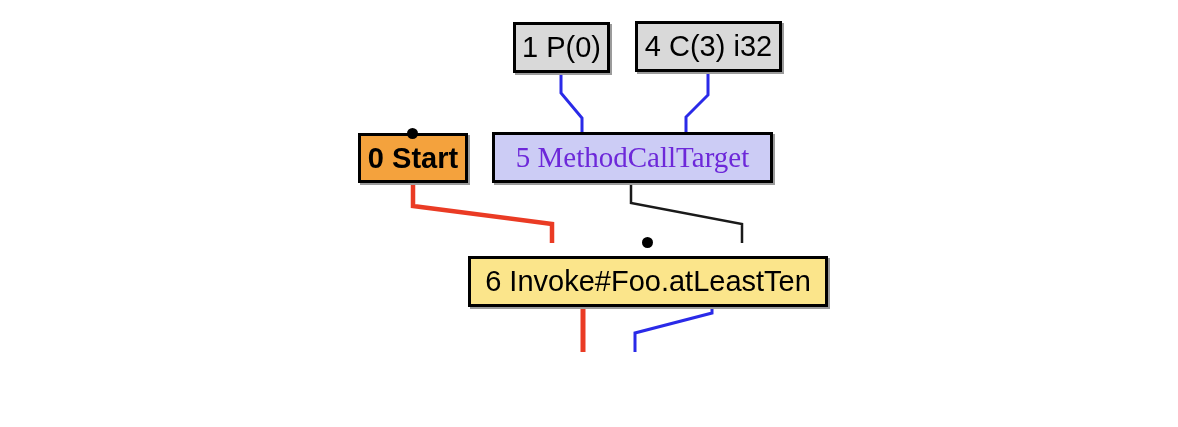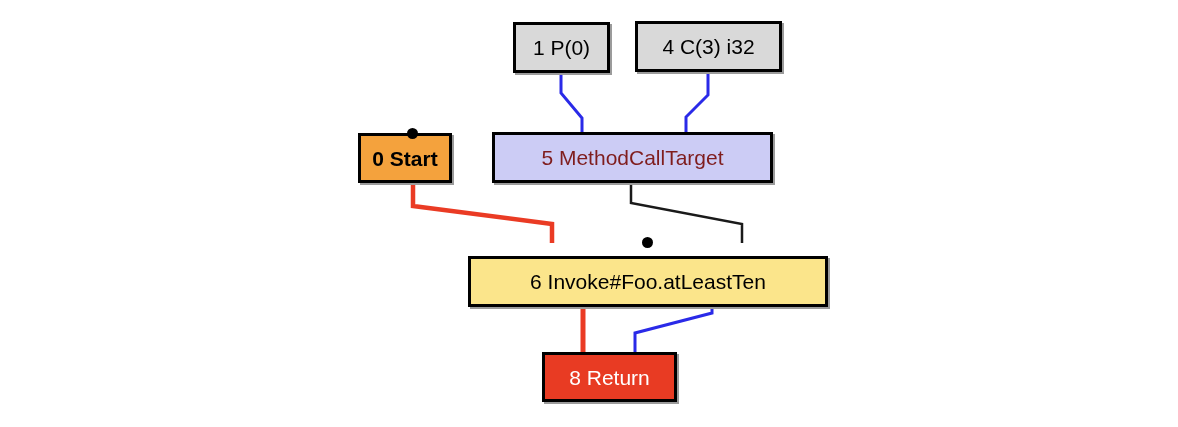--- a/index.html
+++ b/index.html
@@ -29,21 +29,21 @@
     height: 100%;
   }
   .node {
     position: absolute;
     box-sizing: border-box;
     border: 3px solid #000000;
     box-shadow: 2px 2px 0 #9b9b9b;
     display: flex;
     align-items: center;
     justify-content: center;
-    font-size: 21px;
+    font-size: 29px;
     line-height: 1;
     white-space: nowrap;
     cursor: default;
   }
   .node.bold { font-weight: bold; }
   .node span { display: inline-block; padding: 0 2px; }
   .anchor-dot {
     position: absolute;
     width: 11px;
     height: 11px;
@@ -63,28 +63,25 @@
       <polyline points="583,293 583,352" fill="none" stroke="#ea3b24" stroke-width="5" stroke-linejoin="miter"></polyline>
       <polyline points="712,293 712,313 635,333 635,352" fill="none" stroke="#2a2ae8" stroke-width="3" stroke-linejoin="miter"></polyline>
     </svg>
   <div id="nodes-layer">
       <div class="node" style="left: 513px; top: 22px; width: 97px; height: 51px; background: rgb(217, 217, 217); color: rgb(0, 0, 0);">
         <span>1 P(0)</span>
       </div>
       <div class="node" style="left: 635px; top: 21px; width: 147px; height: 51px; background: rgb(217, 217, 217); color: rgb(0, 0, 0); text-align: center;">
         <span>4 C(3) i32</span>
       </div>
-      <div class="node bold" style="left: 358px; top: 133px; width: 94px; height: 50px; background: rgb(244, 162, 61); color: rgb(0, 0, 0);">
+      <div class="node bold" style="left: 358px; top: 133px; width: 110px; height: 50px; background: rgb(244, 162, 61); color: rgb(0, 0, 0);">
         <span>0 Start</span>
       </div>
       <div class="anchor-dot" style="left: 406.5px; top: 127.5px;"></div>
-      <div class="node" style="left: 492px; top: 132px; width: 281px; height: 51px; background: rgb(204, 204, 245); color: #7f1d1d;">
+      <div class="node" style="left: 492px; top: 132px; width: 281px; height: 51px; background: rgb(204, 204, 245); color: #6d28d9; font-family: Liberation Serif, serif;">
         <span>5 MethodCallTarget</span>
       </div>
       <div class="node" style="left: 468px; top: 256px; width: 360px; height: 51px; background: rgb(251, 229, 139); color: rgb(0, 0, 0);">
         <span>6 Invoke#Foo.atLeastTen</span>
       </div>
       <div class="anchor-dot" style="left: 641.5px; top: 236.5px;"></div>
-      <div class="node" style="left: 542px; top: 352px; width: 135px; height: 50px; background: rgb(232, 59, 35); color: rgb(255, 255, 255);">
-        <span>8 Return</span>
-      </div>
     </div>
 </div>
 
 </body></html>

